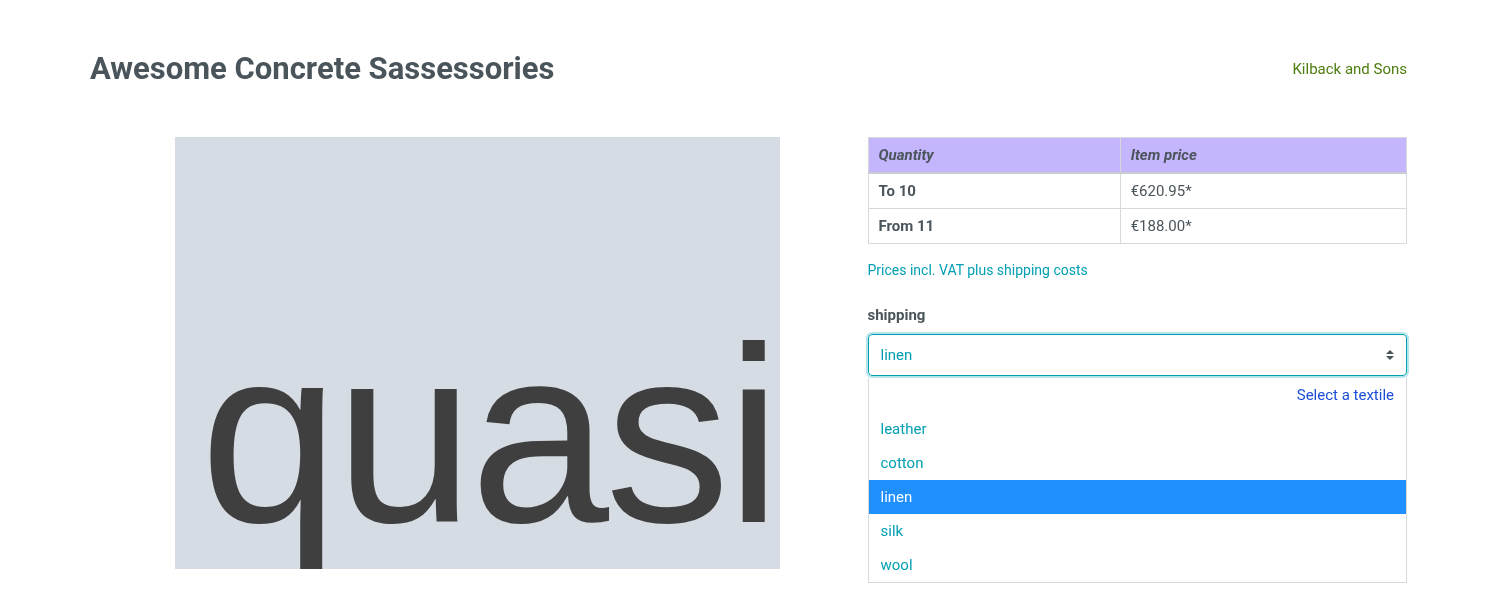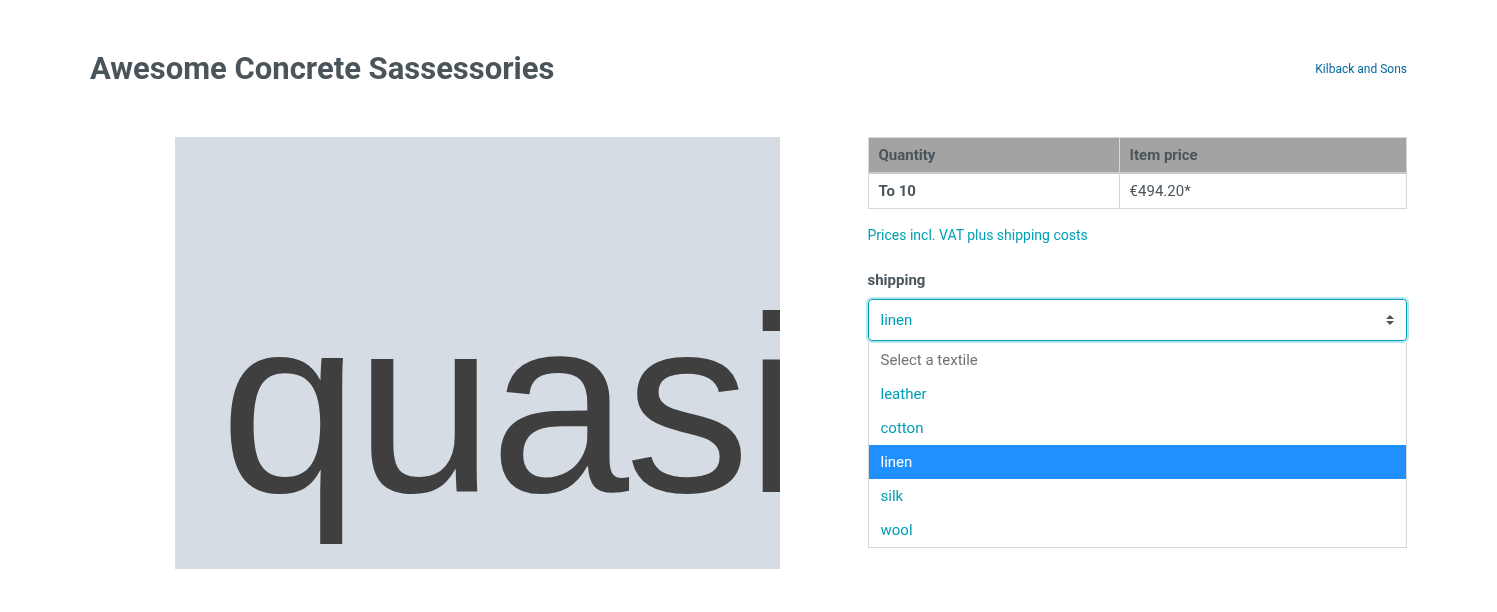--- a/index.html
+++ b/index.html
@@ -18,22 +18,22 @@
       justify-content: space-between;
       align-items: center;
       margin-bottom: 50px;
     }
     .product-title {
       font-size: 31px;
       font-weight: 700;
       color: #4a545b;
     }
     .brand-link {
-      color: #0369a1;
-      font-size: 12px;
+      color: #4d7c0f;
+      font-size: 15px;
       text-decoration: none;
       cursor: pointer;
     }
     .content-row {
       display: flex;
       gap: 40px;
     }
     .image-col {
       flex: 0 0 56%;
       padding-left: 85px;
@@ -41,49 +41,49 @@
     .product-image {
       width: 605px;
       height: 432px;
       background: #d6dce3;
       overflow: hidden;
       position: relative;
     }
     .product-image-text {
       position: absolute;
       left: 25px;
-      top: 144px;
+      top: 174px;
       font-size: 250px;
       font-weight: 400;
       color: #3f3f3f;
       line-height: 1;
       font-family: Arial, Helvetica, sans-serif;
       letter-spacing: -4px;
-      margin-left: 20px;
     }
     .detail-col {
       flex: 1;
       max-width: 545px;
     }
     .price-table {
       width: 100%;
       border-collapse: collapse;
       margin-bottom: 18px;
     }
     .price-table th, .price-table td {
       border: 1px solid #d6d9dc;
       padding: 8px 10px;
       text-align: left;
       font-size: 15px;
       color: #4a545b;
     }
     .price-table thead th {
       font-weight: 700;
-      background: #a3a3a3;
+      background: #c4b5fd;
       border-bottom: 2px solid #c8ccd0;
+      font-style: italic;
     }
     .price-table tbody td:first-child {
       font-weight: 700;
     }
     .tax-note {
       color: #009fb3;
       font-size: 14px;
       margin-bottom: 28px;
     }
     .variant-label {
@@ -148,21 +148,22 @@
       border: 1px solid #d6d9dc;
       border-top: none;
       z-index: 10;
     }
     .dropdown-item {
       padding: 8px 12px;
       font-size: 15px;
       cursor: pointer;
     }
     .dropdown-item.placeholder {
-      color: #737373;
+      color: #1d4ed8;
+      text-align: right;
     }
     .dropdown-item.option {
       color: #009fb3;
     }
     .dropdown-item.selected {
       background: #2090ff;
       color: #fff;
     }
   </style>
 </head>
@@ -184,21 +185,25 @@
     <table class="price-table">
       <thead>
         <tr>
           <th>Quantity</th>
           <th>Item price</th>
         </tr>
       </thead>
       <tbody>
         <tr>
           <td>To 10</td>
-          <td>€494.20*</td>
+          <td>€620.95*</td>
+        </tr>
+        <tr>
+          <td>From 11</td>
+          <td>€188.00*</td>
         </tr>
       </tbody>
     </table>
 
     <div class="tax-note">Prices incl. VAT plus shipping costs</div>
 
     <div class="variant-label">shipping</div>
 
     <div class="select-wrapper">
       <div class="select-box">

